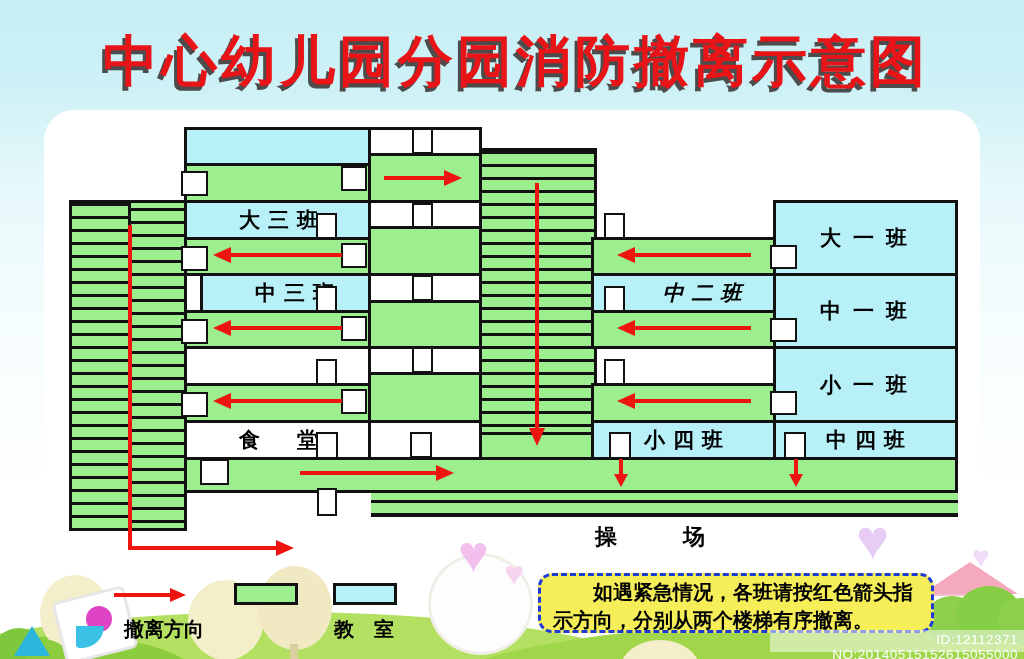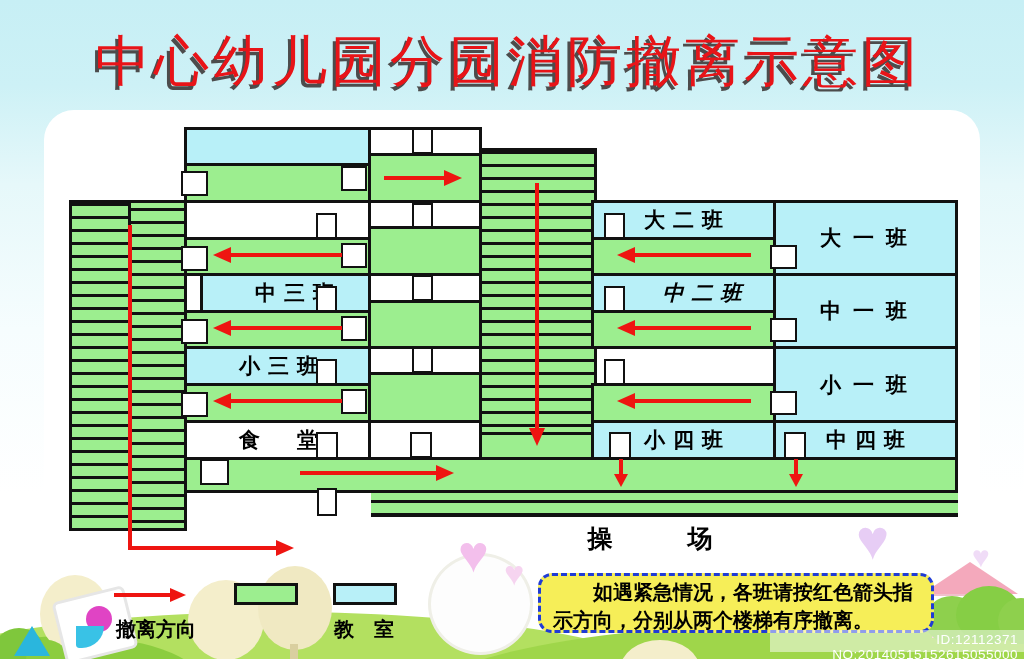--- a/index.html
+++ b/index.html
@@ -5,41 +5,41 @@
   :root{
     --red:#ee1511; --green:#9cee8f; --cyan:#b8f0f8; --yellow:#f6ee58;
     --noteBorder:#1f3bd6; --titleRed:#e81418; --black:#111111;
   }
   *{margin:0;padding:0;box-sizing:border-box;}
   html,body{width:1024px;height:659px;overflow:hidden;}
   body{font-family:"Liberation Sans","DejaVu Sans",sans-serif;}
   #canvas{position:relative;width:1024px;height:659px;overflow:hidden;
     background:linear-gradient(180deg,#c7eff5 0%,#cdf1f6 13%,#e6f8fa 28%,#f6fdfe 50%,#ffffff 75%);}
   .abs{position:absolute;}
-  #title{left:8px;top:16px;width:1000px;height:90px;text-align:center;
-    font-size:55px;font-weight:normal;color:var(--titleRed);letter-spacing:4px;
+  #title{left:16px;top:16px;width:1000px;height:90px;text-align:center;
+    font-size:55px;font-weight:bold;color:var(--titleRed);letter-spacing:4px;
     text-shadow:-3px 4px 0 #4c4c4c;line-height:90px;}
   #panel{left:44px;top:110px;width:936px;height:462px;background:#fff;border-radius:30px;}
   
   .room{border:3px solid var(--black);display:flex;align-items:center;justify-content:center;
     font-size:21px;font-weight:600;color:#000;letter-spacing:8px;padding-left:8px;z-index:4;}
   .cyan{background:var(--cyan);} .grn{background:var(--green);} .wht{background:#fff;}
   .big{letter-spacing:12px;}
   .stair{border:3px solid var(--black);overflow:hidden;display:flex;z-index:4;}
   .half{width:50%;height:100%;}
   .stripesA{background:repeating-linear-gradient(to bottom,var(--black) 0 3px,var(--green) 3px 13px);}
   .stripesB{background:repeating-linear-gradient(to bottom,var(--green) 0 5px,var(--black) 5px 8px,var(--green) 8px 13px);border-left:3px solid var(--black);}
   .door{background:#fff;border:2px solid var(--black);z-index:6;}
   .sh{background:var(--red);z-index:7;}
   .hr{width:0;height:0;border-top:8px solid transparent;border-bottom:8px solid transparent;border-left:18px solid var(--red);z-index:7;}
   .hl{width:0;height:0;border-top:8px solid transparent;border-bottom:8px solid transparent;border-right:18px solid var(--red);z-index:7;}
   .hd{width:0;height:0;border-left:8px solid transparent;border-right:8px solid transparent;border-top:18px solid var(--red);z-index:7;}
   .hd.sm{border-left-width:7px;border-right-width:7px;border-top-width:13px;}
   #steps{background:linear-gradient(180deg,var(--black) 0 3px,var(--green) 3px 10px,var(--black) 10px 13px,var(--green) 13px 23px,var(--black) 23px 27px);z-index:4;}
-  #playground{font-size:25px;font-weight:600;color:#000;z-index:4;text-align:center;}
+  #playground{font-size:22px;font-weight:600;color:#000;z-index:4;text-align:center;}
   
   .legend-label{font-size:20px;font-weight:600;color:#000;z-index:9;}
   .swatch{border:3px solid var(--black);z-index:9;}
   
   #note{background:var(--yellow);border:3px dashed var(--noteBorder);border-radius:14px;
     padding:3px 10px 0 12px;font-size:20px;font-weight:bold;color:#000;line-height:1.38;z-index:9;}
   #note p{text-indent:2em;}
   #wm-id{background:rgba(255,255,255,.5);color:#fff;font-size:13.5px;text-align:right;
     padding:2px 6px;z-index:10;letter-spacing:.5px;}
   #wm-site{color:#a8abae;font-size:26px;font-weight:bold;font-style:italic;z-index:10;
@@ -85,43 +85,42 @@
   <div class="abs scene" style="left:76px;top:626px;width:28px;height:22px;background:#39c2e6;border-radius:0 0 26px 4px;"></div>
   <div class="abs scene" style="left:14px;top:626px;width:0;height:0;border-left:18px solid transparent;border-right:18px solid transparent;border-bottom:30px solid #2ab6dd;"></div>
 
   <div class="abs stair" style="left:69px;top:200px;width:118px;height:331px;">
     <div class="half stripesA"></div>
     <div class="half stripesB"></div>
   </div>
 
   <div class="abs room cyan" style="left:184px;top:127px;width:189px;height:39px;"></div>
   <div class="abs room grn" style="left:184px;top:163px;width:189px;height:40px;"></div>
+  <div class="abs room cyan" style="left:184px;top:200px;width:189px;height:40px;">大三班</div>
   <div class="abs room grn" style="left:184px;top:237px;width:189px;height:39px;"></div>
   <div class="abs room cyan" style="left:200px;top:273px;width:189px;height:40px;">中三班</div>
   <div class="abs room grn" style="left:184px;top:310px;width:189px;height:39px;"></div>
-  <div class="abs room cyan" style="left:184px;top:346px;width:189px;height:40px;">小三班</div>
   <div class="abs room grn" style="left:184px;top:383px;width:189px;height:40px;"></div>
   <div class="abs room wht" style="left:184px;top:420px;width:189px;height:40px;">食　堂</div>
 
   <div class="abs room wht" style="left:368px;top:127px;width:114px;height:29px;"></div>
   <div class="abs room grn" style="left:368px;top:153px;width:114px;height:50px;"></div>
   <div class="abs room wht" style="left:368px;top:200px;width:114px;height:29px;"></div>
   <div class="abs room grn" style="left:368px;top:226px;width:114px;height:50px;"></div>
   <div class="abs room wht" style="left:368px;top:273px;width:114px;height:30px;"></div>
   <div class="abs room grn" style="left:368px;top:300px;width:114px;height:49px;"></div>
   <div class="abs room wht" style="left:368px;top:346px;width:114px;height:29px;"></div>
   <div class="abs room grn" style="left:368px;top:372px;width:114px;height:51px;"></div>
   <div class="abs room wht" style="left:368px;top:420px;width:114px;height:40px;"></div>
 
   <div class="abs" style="left:482px;top:430px;width:112px;height:30px;background:var(--green);z-index:4;"></div>
   <div class="abs stair" style="left:479px;top:148px;width:118px;height:287px;">
     <div class="stripesA" style="width:100%;height:100%;"></div>
   </div>
 
-  <div class="abs room cyan" style="left:591px;top:200px;width:185px;height:40px;">大二班</div>
   <div class="abs room grn" style="left:591px;top:237px;width:185px;height:39px;"></div>
   <div class="abs room cyan" style="left:591px;top:273px;width:222px;height:40px;font-style:italic;">中二班</div>
   <div class="abs room grn" style="left:591px;top:310px;width:185px;height:39px;"></div>
   <div class="abs room grn" style="left:591px;top:383px;width:185px;height:40px;"></div>
   <div class="abs room cyan big" style="left:773px;top:200px;width:185px;height:76px;">大一班</div>
 
   <div class="abs room cyan" style="left:591px;top:420px;width:185px;height:40px;">小四班</div>
   <div class="abs room cyan big" style="left:773px;top:346px;width:185px;height:77px;">小一班</div>
   <div class="abs room cyan big" style="left:773px;top:273px;width:185px;height:76px;">中一班</div>
   <div class="abs room cyan" style="left:773px;top:420px;width:185px;height:40px;">中四班</div>
@@ -185,21 +184,21 @@
   <div class="abs hd sm" style="left:614px;top:474px;"></div>
   <div class="abs sh" style="left:794px;top:459px;width:4px;height:17px;"></div>
   <div class="abs hd sm" style="left:789px;top:474px;"></div>
 
   <div class="abs sh" style="left:128px;top:225px;width:4px;height:325px;"></div>
   <div class="abs sh" style="left:128px;top:546px;width:150px;height:4px;"></div>
   <div class="abs hr" style="left:276px;top:540px;"></div>
 
   <div class="abs sh" style="left:114px;top:593px;width:58px;height:4px;z-index:9;"></div>
   <div class="abs hr" style="left:170px;top:588px;border-top-width:7px;border-bottom-width:7px;border-left-width:16px;z-index:9;"></div>
-  <div class="abs legend-label" style="left:116px;top:616px;">撤离方向</div>
+  <div class="abs legend-label" style="left:124px;top:616px;">撤离方向</div>
   <div class="abs swatch" style="left:234px;top:583px;width:64px;height:22px;background:var(--green);"></div>
   <div class="abs legend-label" style="left:226px;top:648px;margin-top:26px;">撤离通道</div>
   <div class="abs swatch" style="left:333px;top:583px;width:64px;height:22px;background:var(--cyan);"></div>
   <div class="abs legend-label" style="left:334px;top:616px;">教　室</div>
 
   <div id="note" class="abs" style="left:538px;top:573px;width:396px;height:60px;">
     <p>如遇紧急情况，各班请按红色箭头指示方向，分别从两个楼梯有序撤离。</p>
   </div>
 
   <div id="wm-id" class="abs" style="left:770px;top:630px;width:254px;height:22px;">ID:12112371 NO:20140515152615055000</div>

